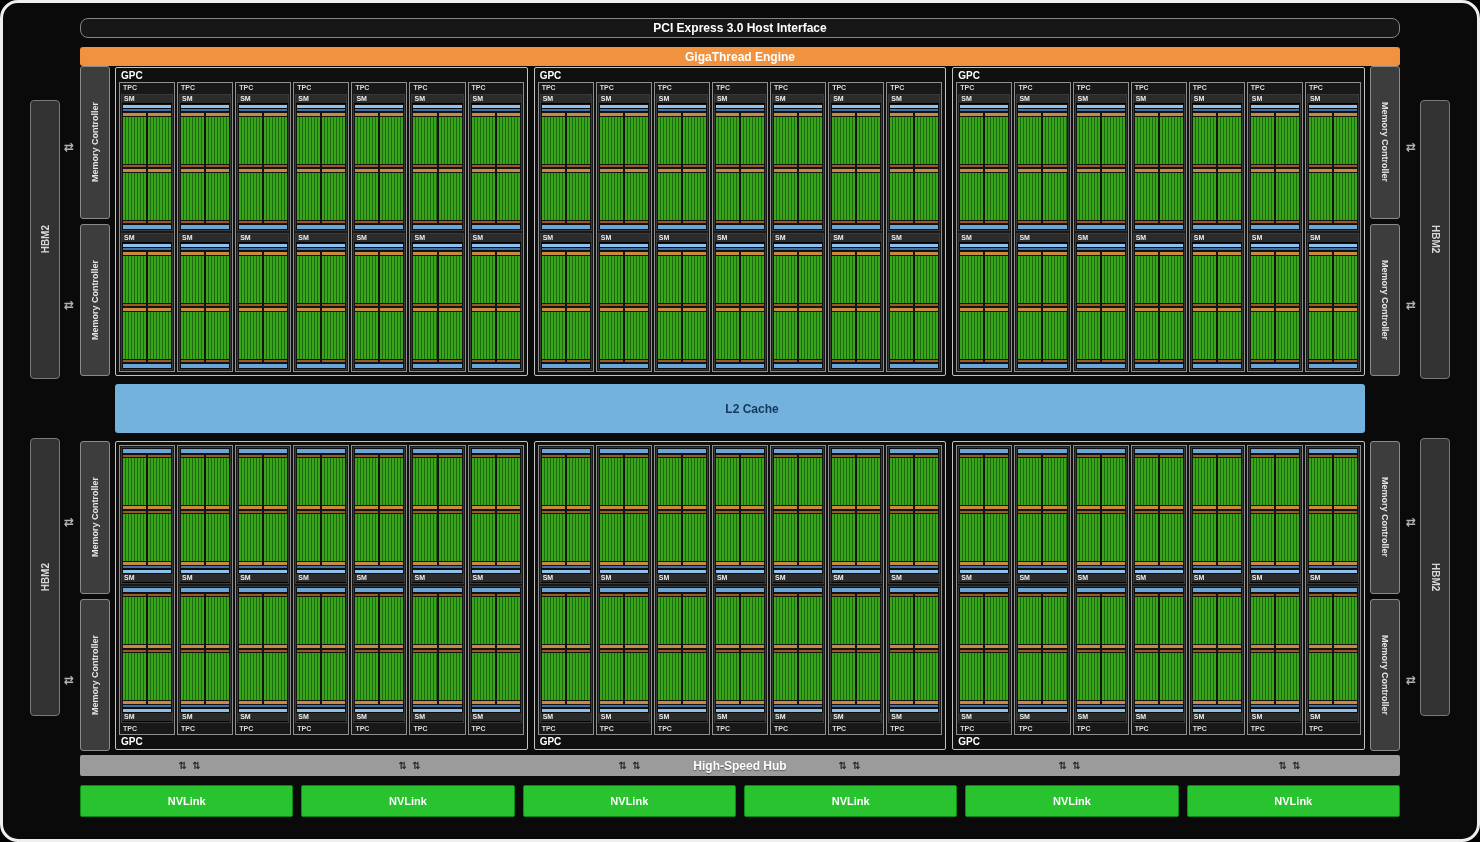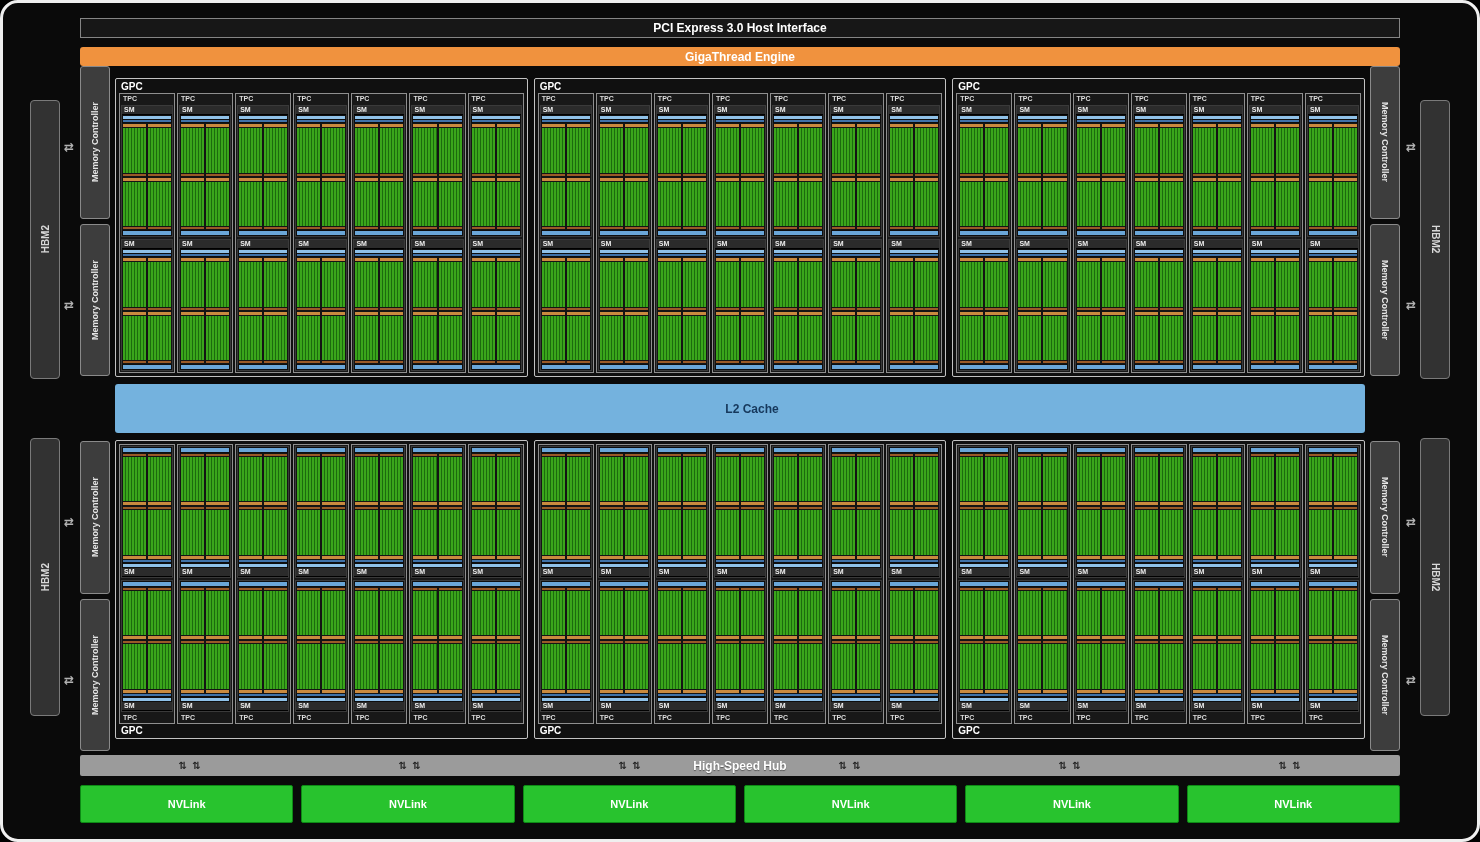--- a/index.html
+++ b/index.html
@@ -5,36 +5,36 @@
   html,body{margin:0;padding:0;background:#000;}
   body{width:1480px;height:842px;overflow:hidden;font-family:"Liberation Sans",sans-serif;}
 
   .chip{position:relative;width:1480px;height:842px;box-sizing:border-box;
     background:#0a0a0a;border:3px solid #efefef;border-radius:18px;
     padding:15px 77px 0 77px;}
 
   
   .bar{box-sizing:border-box;display:flex;align-items:center;justify-content:center;}
   .pci{height:20px;margin-bottom:9px;background:#171717;border:1px solid #858585;
-    border-radius:0;color:#fff;font-weight:bold;font-size:12px;}
+    border-radius:8px;color:#fff;font-weight:bold;font-size:12px;}
   .giga{height:19px;background:var(--orange,#f0923e);
     border-radius:3px;color:#fff;font-weight:bold;font-size:12px;}
 
   
   .middle{display:flex;height:685px;}
   .mc-col{width:30px;flex:none;display:flex;flex-direction:column;}
   .mc-group{height:310px;display:flex;flex-direction:column;gap:5px;}
   .mc-gap{height:65px;}
   .mc{flex:1;background:#3d3d3d;border:1px solid #8a8a8a;border-radius:3px;
     display:flex;align-items:center;justify-content:center;
     color:#e6e6e6;font-size:9px;font-weight:bold;overflow:hidden;}
   .vtext{writing-mode:vertical-rl;white-space:nowrap;}
   .rot180{transform:rotate(180deg);}
 
-  .core{flex:1;display:flex;flex-direction:column;margin:12px 5px;}
+  .core{flex:1;display:flex;flex-direction:column;margin:1px 5px;}
   .gpc-row{height:310px;display:flex;gap:6px;}
   .l2wrap{height:65px;display:flex;align-items:center;}
   .l2{flex:1;height:49px;background:var(--l2,#74b2de);border-radius:3px;
     color:#16385c;font-weight:bold;font-size:12px;padding-left:24px;}
 
   
   .gpc{flex:1;border:1px solid #c2c2c2;border-radius:2px;background:#101010;
     display:flex;flex-direction:column;padding:1px 3px 3px;box-sizing:border-box;min-width:0;}
   .gpc.flip{flex-direction:column-reverse;padding:3px 3px 1px;}
   .gpc-label{height:13px;line-height:13px;color:#fff;font-weight:bold;font-size:10px;padding-left:2px;flex:none;}
@@ -61,21 +61,21 @@
 
   
   .hub{position:relative;height:21px;margin-top:4px;background:var(--hub,#9b9b9b);
     border-radius:2px;display:flex;align-items:center;justify-content:center;}
   .hub-label{position:relative;z-index:2;color:#fff;font-weight:bold;font-size:12px;
     text-shadow:0 1px 1px rgba(0,0,0,.45);text-align:right;}
   .hub-arrows{position:absolute;inset:0;display:flex;z-index:1;}
   .hub-arrow-cell{flex:1;display:flex;align-items:center;justify-content:center;
     color:#1f1f1f;font-size:10px;font-weight:bold;letter-spacing:1px;
     font-family:"DejaVu Sans",sans-serif;}
-  .nvlink-row{display:flex;gap:8px;margin-top:9px;height:38px;}
+  .nvlink-row{display:flex;gap:8px;margin-top:9px;height:32px;}
   .nvlink{flex:1;background:var(--green,#28c32e);border:1px solid #0d8a15;border-radius:2px;
     display:flex;align-items:center;justify-content:center;
     color:#fff;font-weight:bold;font-size:11px;box-sizing:border-box;}
 
   
   .hbm-stack{position:absolute;top:97px;bottom:123px;width:30px;display:flex;
     flex-direction:column;gap:59px;}
   .hbm-stack.left{left:27px;} .hbm-stack.right{right:27px;}
   .hbm{flex:1;background:#323232;border:1px solid #7a7a7a;border-radius:4px;
     display:flex;align-items:center;justify-content:center;

